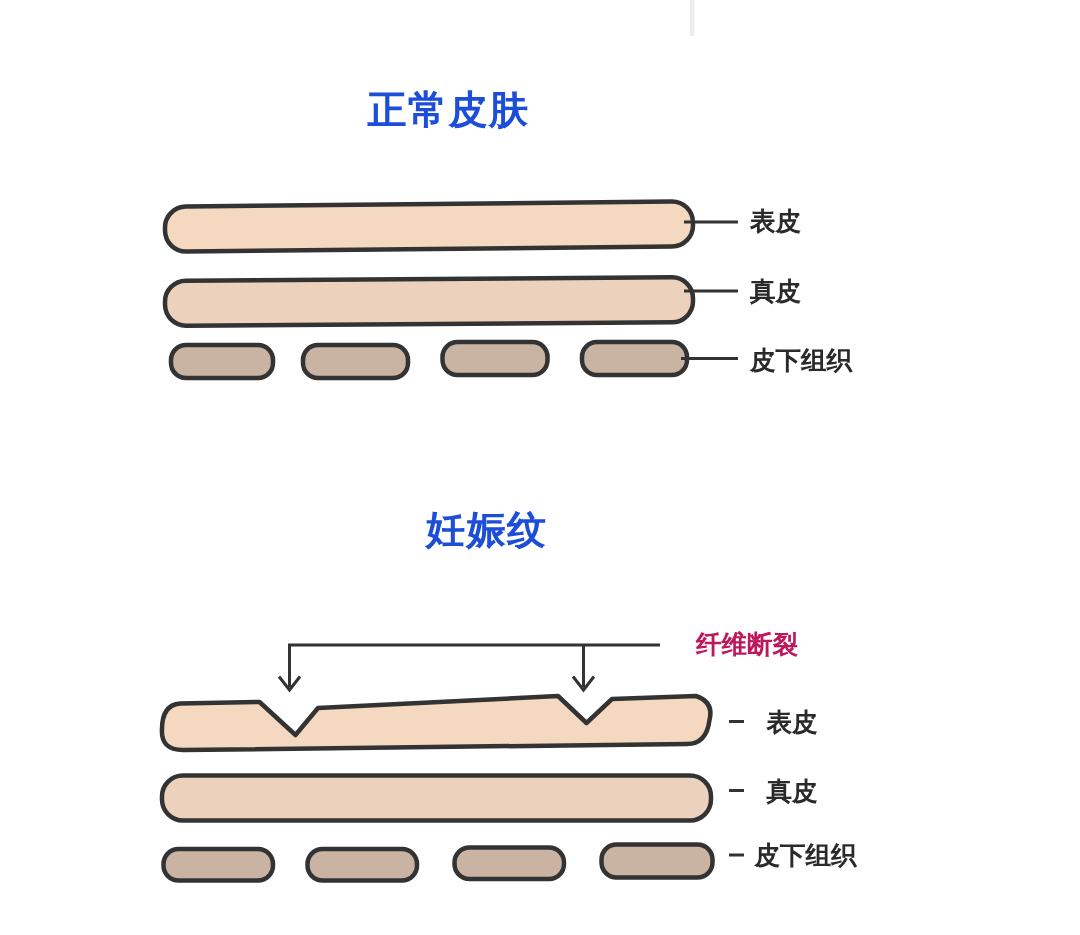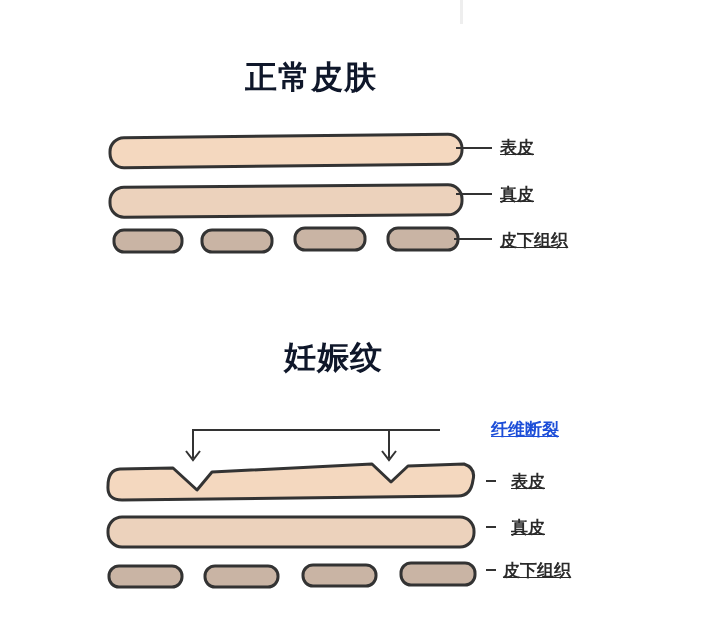--- a/index.html
+++ b/index.html
@@ -1,20 +1,20 @@
 <!DOCTYPE html>
 <html><head>
   <meta charset="utf-8">
   <style>
     html, body { margin: 0; padding: 0; }
     body { width: 720px; height: 623px; background: #ffffff; position: relative; overflow: hidden;
       font-family: "DejaVu Sans", sans-serif; }
-    .title { position: absolute; color: #0f172a; font-size: 32px; font-weight: bold; letter-spacing: 1px; }
-    .label { position: absolute; color: #2a2a2a; font-size: 17px; font-weight: bold; text-decoration: underline; }
-    .label.red { color: #1d4ed8; margin-left: 27px; }
+    .title { position: absolute; color: #1d4ed8; font-size: 26px; font-weight: bold; letter-spacing: 1px; }
+    .label { position: absolute; color: #2a2a2a; font-size: 17px; font-weight: bold; }
+    .label.red { color: #be185d; }
     svg { position: absolute; left: 0; top: 0; }
     .topline { position: absolute; left: 460px; top: 0; width: 3px; height: 24px; background: #eeeeee; }
   </style>
 </head>
 <body>
 
 <div class="topline"></div>
 
 <div class="title" style="left:245px; top:56px;">正常皮肤</div>
 

